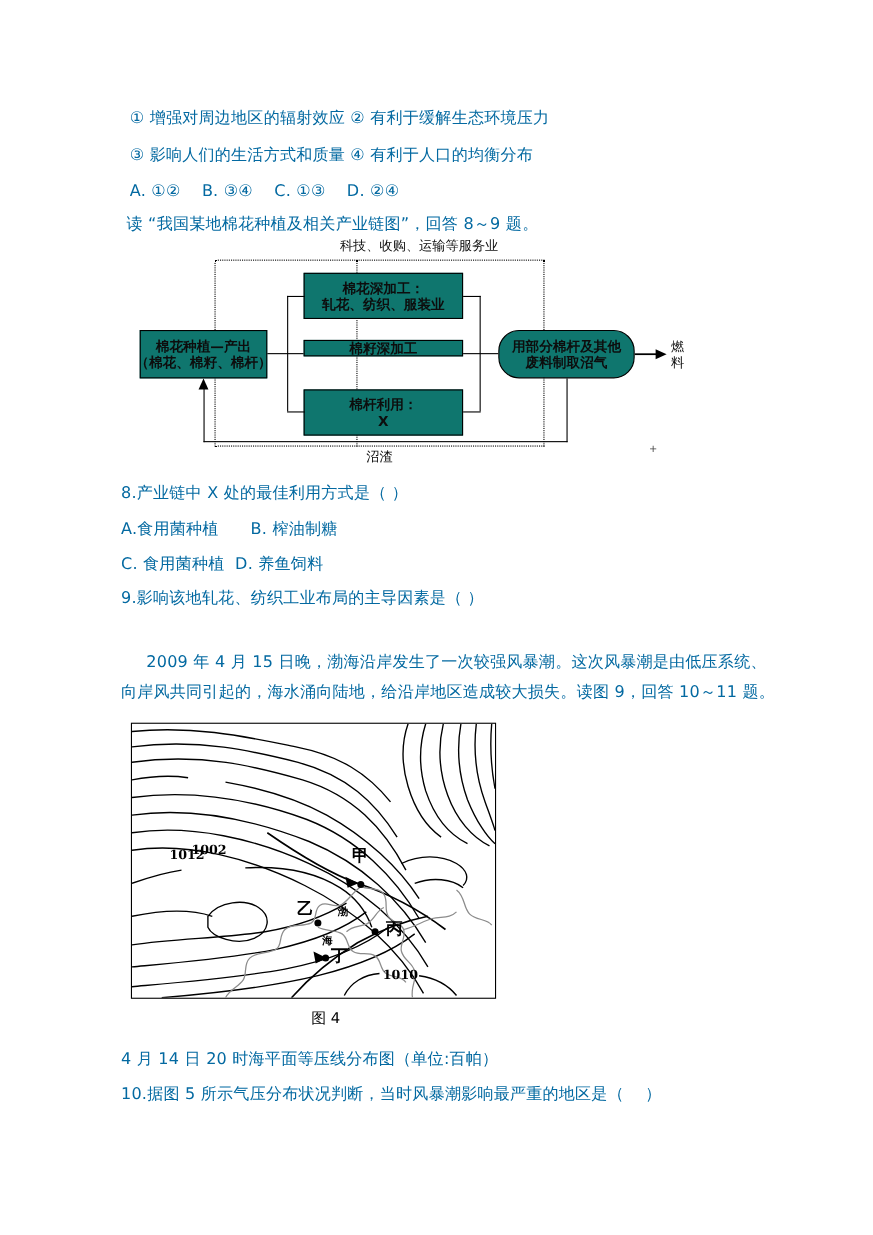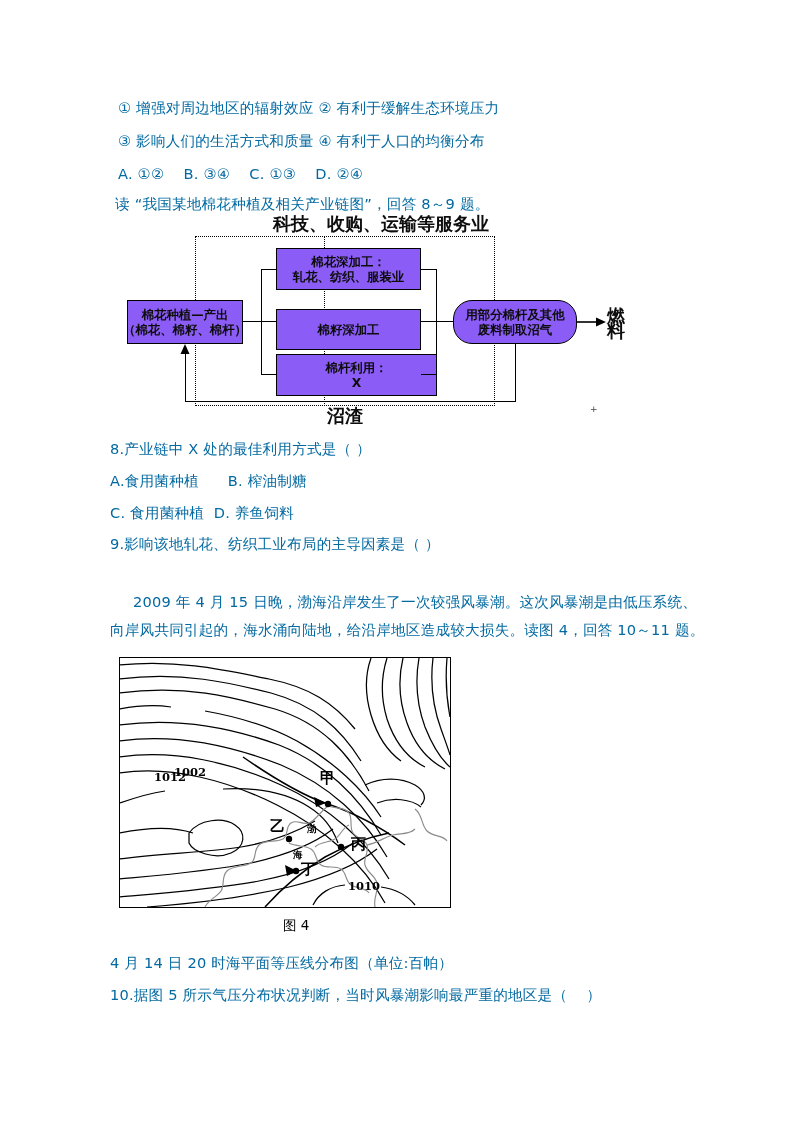--- a/index.html
+++ b/index.html
@@ -35,31 +35,31 @@
   
   #chain-diagram {
     position: absolute;
     left: 118px;
     top: 216px;
     width: 520px;
     height: 212px;
   }
   #chain-diagram .d-label {
     position: absolute;
-    font-size: 18px;
+    font-size: 12px;
     line-height: 15px;
     white-space: pre;
     text-align: center;
-    font-weight: bold;
+    font-weight: normal;
     color: #0d0d0d;
   }
   #chain-diagram .box {
     position: absolute;
     border: 1.4px solid #000;
-    background: #8b5cf6;
+    background: #0f766e;
     box-sizing: border-box;
     display: flex;
     align-items: center;
     justify-content: center;
     text-align: center;
     font-size: 12.4px;
     line-height: 15.5px;
     font-weight: bold;
     white-space: pre;
     color: #0d0d0d;
@@ -166,23 +166,23 @@
     <div class="dotted-frame" style="left:77px; top:20px; width:300px; height:170px;"></div>
 
     <div class="dotline" style="left:206px; top:20px; height:170px;"></div>
 
     <div class="box" style="left:9px; top:84px; width:116px; height:44px;">棉花种植—产出
 （棉花、棉籽、棉杆）</div>
 
     <div class="box" style="left:158px; top:32px; width:145px; height:42px;">棉花深加工：
 轧花、纺织、服装业</div>
 
-    <div class="box" style="left:158px; top:93px; width:145px; height:41px;">棉籽深加工</div>
-
-    <div class="box" style="left:158px; top:138px; width:161px; height:42px;">棉杆利用：
+    <div class="box" style="left:158px; top:93px; width:145px; height:15px;">棉籽深加工</div>
+
+    <div class="box" style="left:158px; top:138px; width:145px; height:42px;">棉杆利用：
 X</div>
 
     <div class="box" style="left:335px; top:84px; width:124px; height:44px;border-radius:19px;">用部分棉杆及其他
 废料制取沼气</div>
 
     <div class="d-label" style="left:488px; top:92px; width:20px;">燃
 料</div>
 
     <div class="d-label" style="left:192px; top:192px; width:70px;">沼渣</div>
 
@@ -218,21 +218,21 @@
 
   <div class="line" style="left:110px; top:471px;">A.食用菌种植      B. 榨油制糖</div>
 
   <div class="line" style="left:110px; top:503px;">C. 食用菌种植  D. 养鱼饲料</div>
 
   <div class="line" style="left:110px; top:534px;text-align:center;">9.影响该地轧花、纺织工业布局的主导因素是（ ）</div>
 
 
   <div class="line" style="left:133px; top:592px;">2009 年 4 月 15 日晚，渤海沿岸发生了一次较强风暴潮。这次风暴潮是由低压系统、</div>
 
-  <div class="line" style="left:110px; top:620px;">向岸风共同引起的，海水涌向陆地，给沿岸地区造成较大损失。读图 4，回答 10～11 题。</div>
+  <div class="line" style="left:110px; top:620px;">向岸风共同引起的，海水涌向陆地，给沿岸地区造成较大损失。读图 9，回答 10～11 题。</div>
 
   <div id="isobar-map">
     <div class="frame"></div>
 
     <svg viewBox="0 0 332 251">
       <defs>
         <clipPath id="mapclip">
           <rect x="1" y="1" width="330" height="249"></rect>
         </clipPath>
       </defs>

